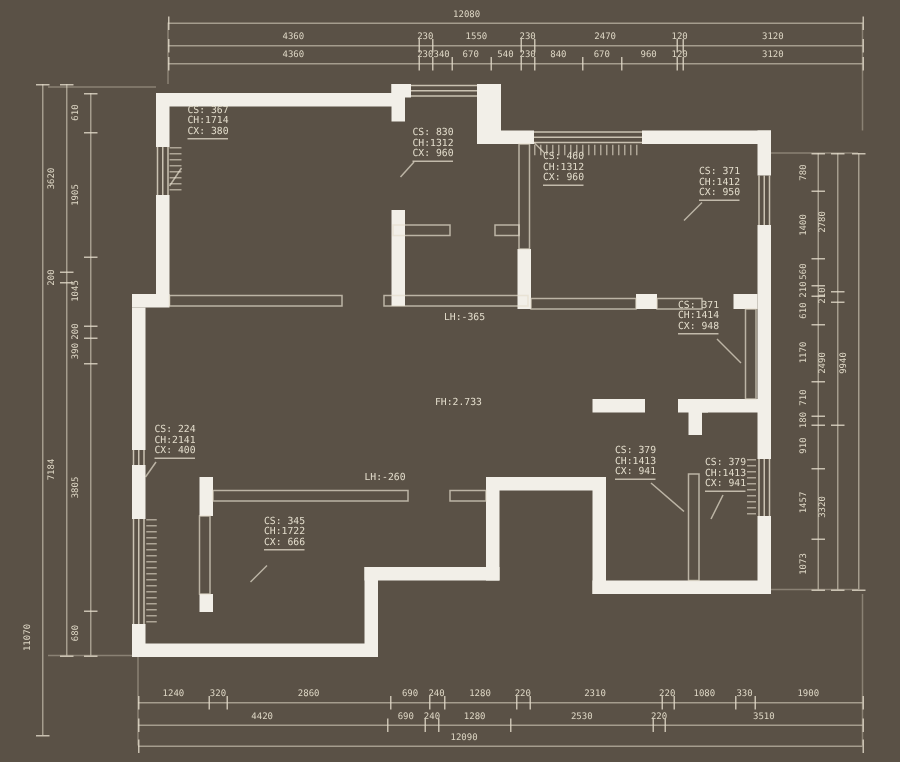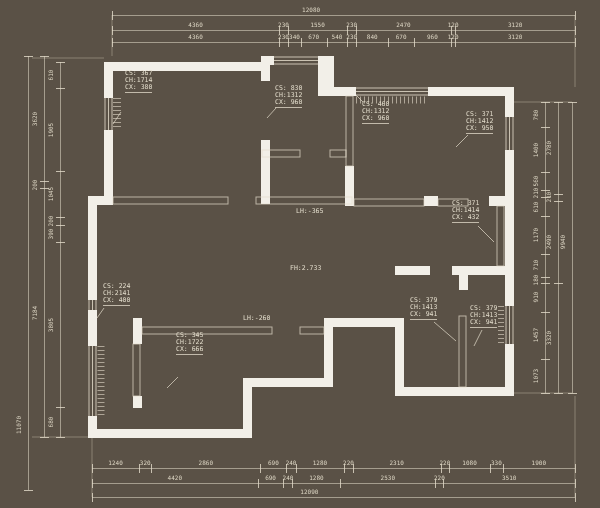--- a/index.html
+++ b/index.html
@@ -293,23 +293,23 @@
         <div class="dim-tick" style="left: 568px; top: 102px; width: 9px; height: 1px;"></div>
         <div class="dim-tick" style="left: 568px; top: 393px; width: 9px; height: 1px;"></div>
         <div class="dim-text" style="left: 563px; top: 241.68px; transform: translate(-50%, -50%) rotate(-90deg);">9940</div>
       </div>
   </div>
 
   <div class="cs-label" style="left:125px;top:70px"><span>CS: 367</span><span>CH:1714</span><span>CX: 380</span></div>
   <div class="cs-label" style="left:275px;top:85px"><span>CS: 830</span><span>CH:1312</span><span>CX: 960</span></div>
   <div class="cs-label" style="left:362px;top:101px"><span>CS: 460</span><span>CH:1312</span><span>CX: 960</span></div>
   <div class="cs-label" style="left:466px;top:111px"><span>CS: 371</span><span>CH:1412</span><span>CX: 950</span></div>
-  <div class="cs-label" style="left:452px;top:200px"><span>CS: 371</span><span>CH:1414</span><span>CX: 432</span></div>
+  <div class="cs-label" style="left:452px;top:200px"><span>CS: 371</span><span>CH:1414</span><span>CX: 948</span></div>
   <div class="cs-label" style="left:103px;top:283px"><span>CS: 224</span><span>CH:2141</span><span>CX: 400</span></div>
-  <div class="cs-label" style="left:176px;top:332px"><span>CS: 345</span><span>CH:1722</span><span>CX: 666</span></div>
+  <div class="cs-label" style="left:176px;top:344px"><span>CS: 345</span><span>CH:1722</span><span>CX: 666</span></div>
   <div class="cs-label" style="left:410px;top:297px"><span>CS: 379</span><span>CH:1413</span><span>CX: 941</span></div>
   <div class="cs-label" style="left:470px;top:305px"><span>CS: 379</span><span>CH:1413</span><span>CX: 941</span></div>
 
   <div class="lv-label" style="left:296px;top:208px">LH:-365</div>
   <div class="lv-label" style="left:290px;top:265px">FH:2.733</div>
   <div class="lv-label" style="left:243px;top:315px">LH:-260</div>
 
 </div>
 
 </body></html>

